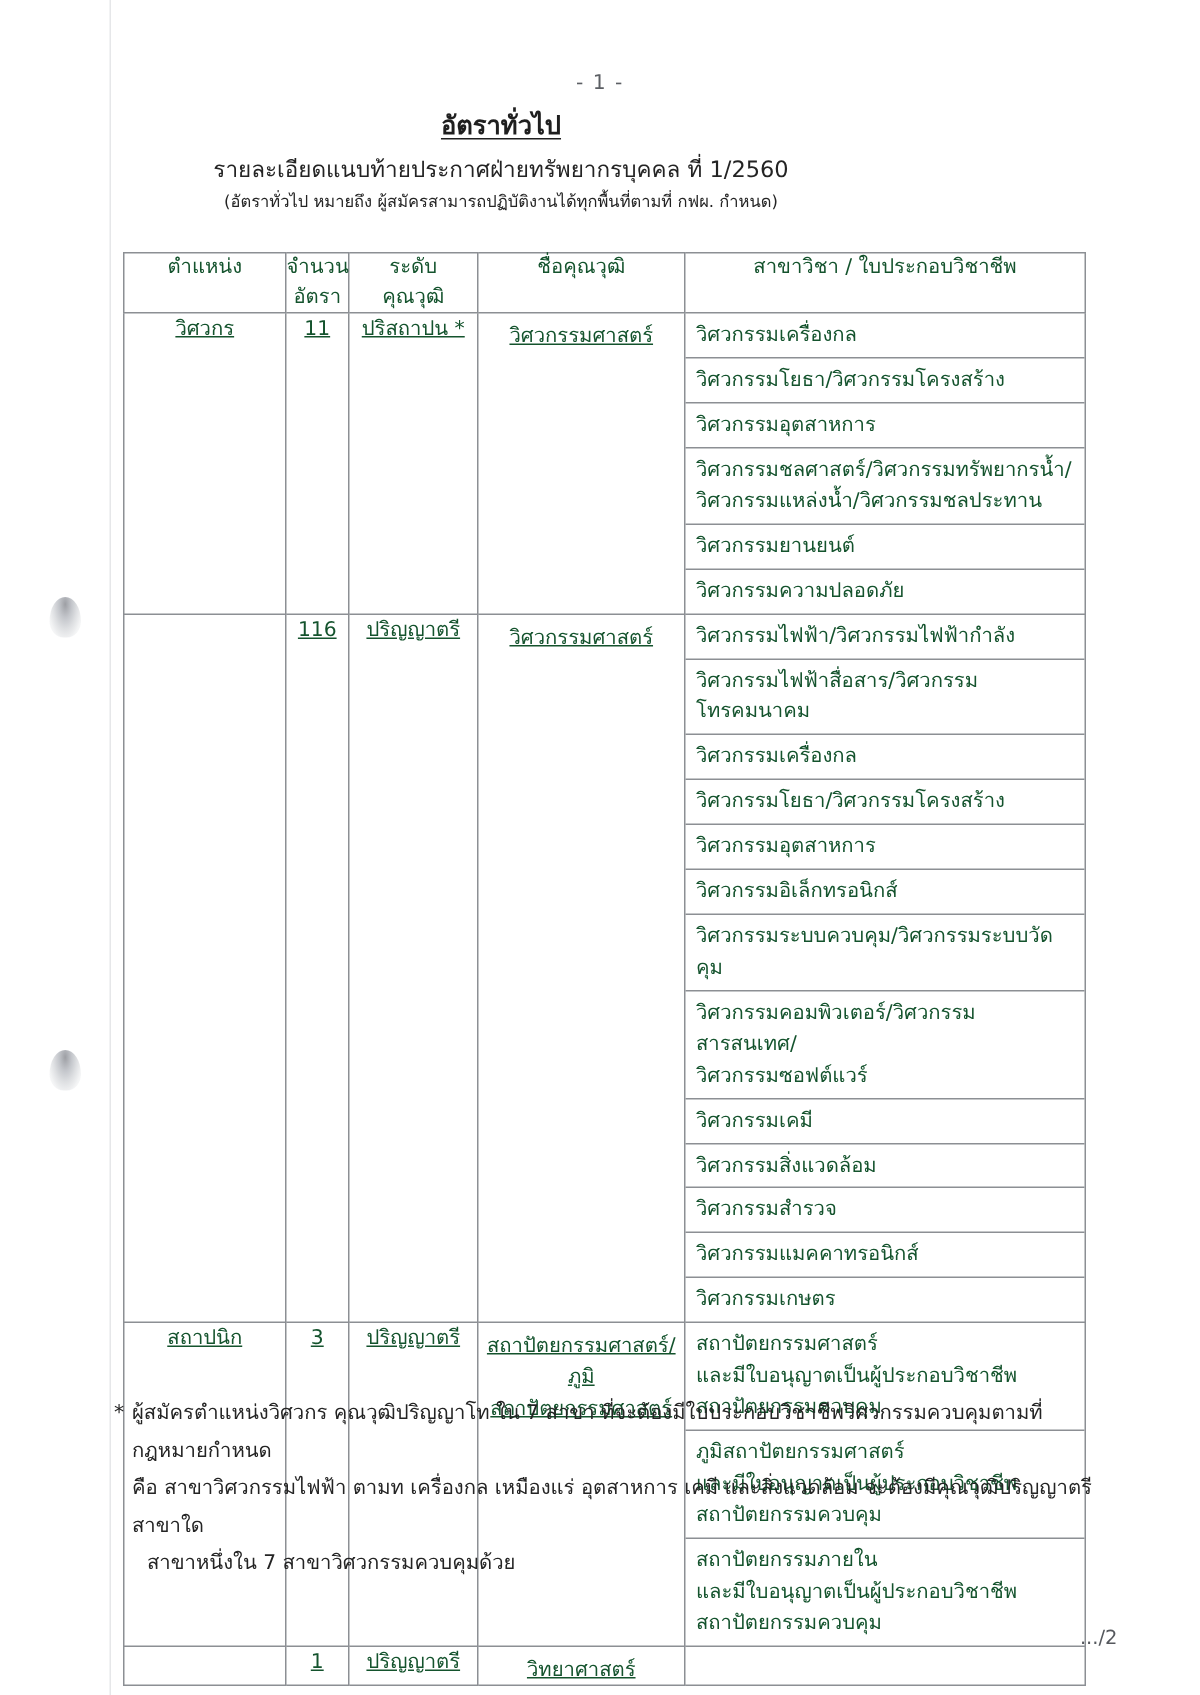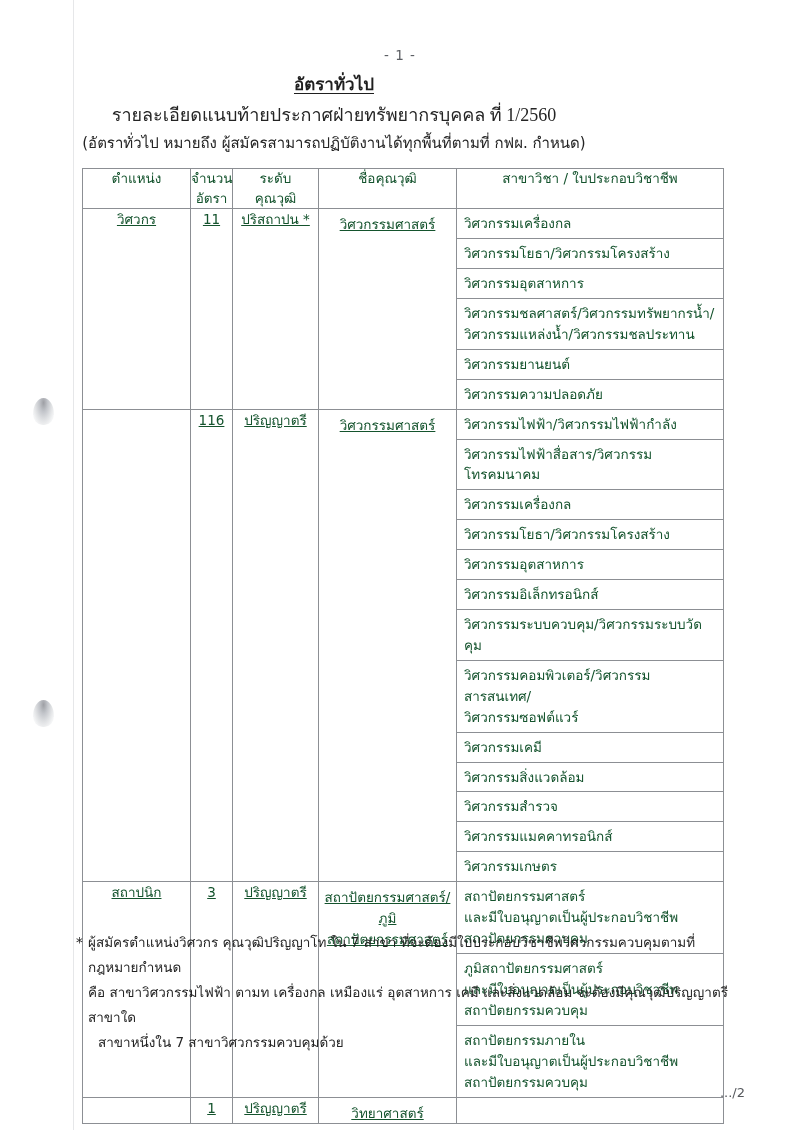--- a/index.html
+++ b/index.html
@@ -65,28 +65,27 @@
   }
   .doc-title {
     font-size: 17px;
     font-weight: bold;
     color: #1f1f1f;
     text-decoration: underline;
     text-underline-offset: 3px;
     line-height: 1.5;
   }
   .doc-sub1 {
-    font-size: 18px;
+    font-size: 15px;
     color: #242424;
     line-height: 1.75;
     margin-top: 2px;
-    font-family: Liberation Serif, serif;
   }
   .doc-sub2 {
-    font-size: 15px;
+    font-size: 11px;
     color: #242424;
     line-height: 1.6;
   }
 
   
   .tbl-wrap {
     position: absolute;
     top: 168px;
     left: 82px;
     width: 641px;

